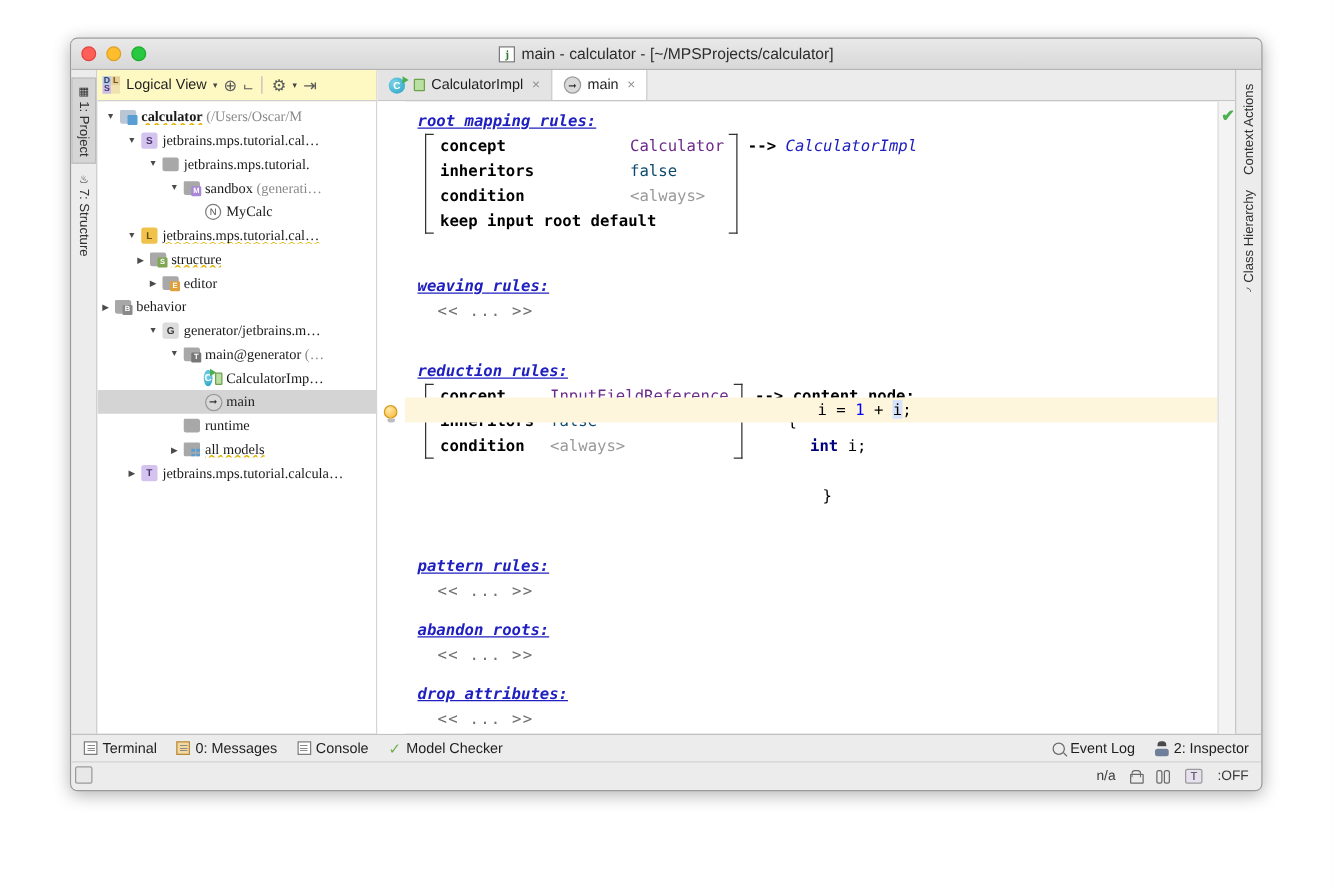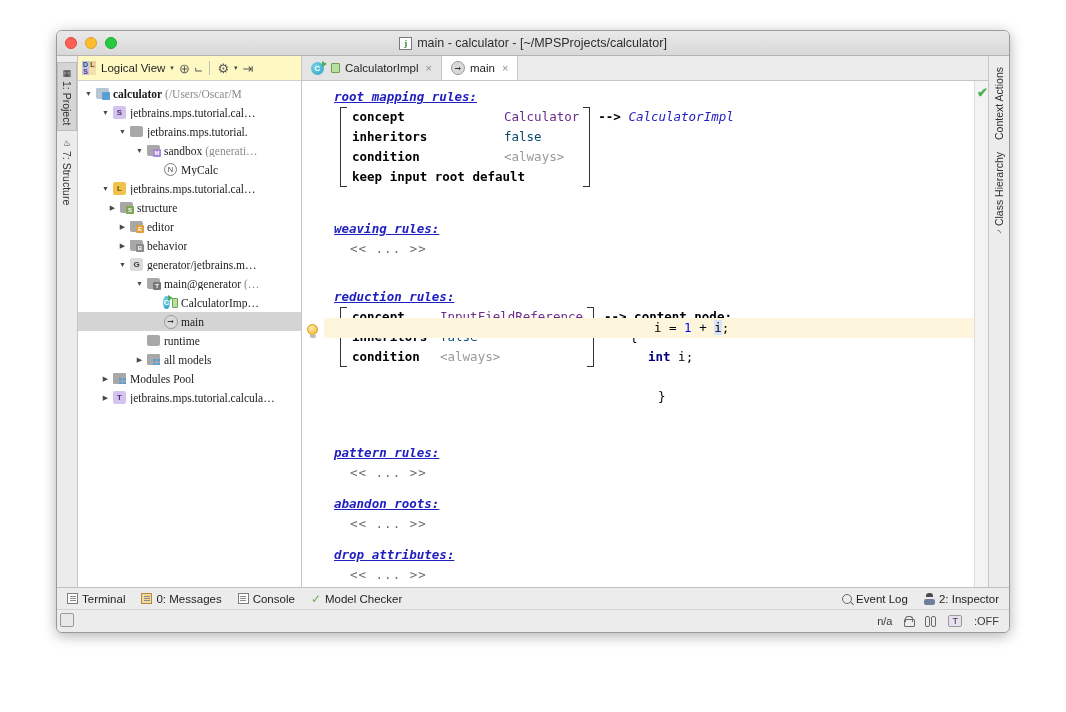--- a/index.html
+++ b/index.html
@@ -435,21 +435,21 @@
           </div>
           <div class="trow" style="padding-left: 38px;">
             <span class="twist">▶</span>
             <span class="tico">
               <span class="folder lit">
                 <span class="sq or">E</span>
               </span>
             </span>
             <span class="tlabel"><span>editor</span></span>
           </div>
-          <div class="trow" style="padding-left: 38px;">
+          <div class="trow" style="">
             <span class="twist">▶</span>
             <span class="tico">
               <span class="folder lit">
                 <span class="sq gy">B</span>
               </span>
             </span>
             <span class="tlabel"><span>behavior</span></span>
           </div>
           <div class="trow" style="padding-left: 38px;">
             <span class="twist">▼</span>
@@ -488,27 +488,20 @@
               <span class="folder"></span>
             </span>
             <span class="tlabel"><span>runtime</span></span>
           </div>
           <div class="trow" style="padding-left: 55px;">
             <span class="twist">▶</span>
             <span class="tico">
               <span class="dotgrid"></span>
             </span>
             <span class="tlabel"><span class=" wavy">all models</span></span>
-          </div>
-          <div class="trow" style="padding-left: 21px;">
-            <span class="twist">▶</span>
-            <span class="tico">
-              <span class="dotgrid"></span>
-            </span>
-            <span class="tlabel"><span>Modules Pool</span></span>
           </div>
           <div class="trow" style="padding-left: 21px;">
             <span class="twist">▶</span>
             <span class="tico">
               <span class="badge b-t">T</span>
             </span>
             <span class="tlabel"><span>jetbrains.mps.tutorial.calcula…</span></span>
           </div>
         </div>
     </div>

